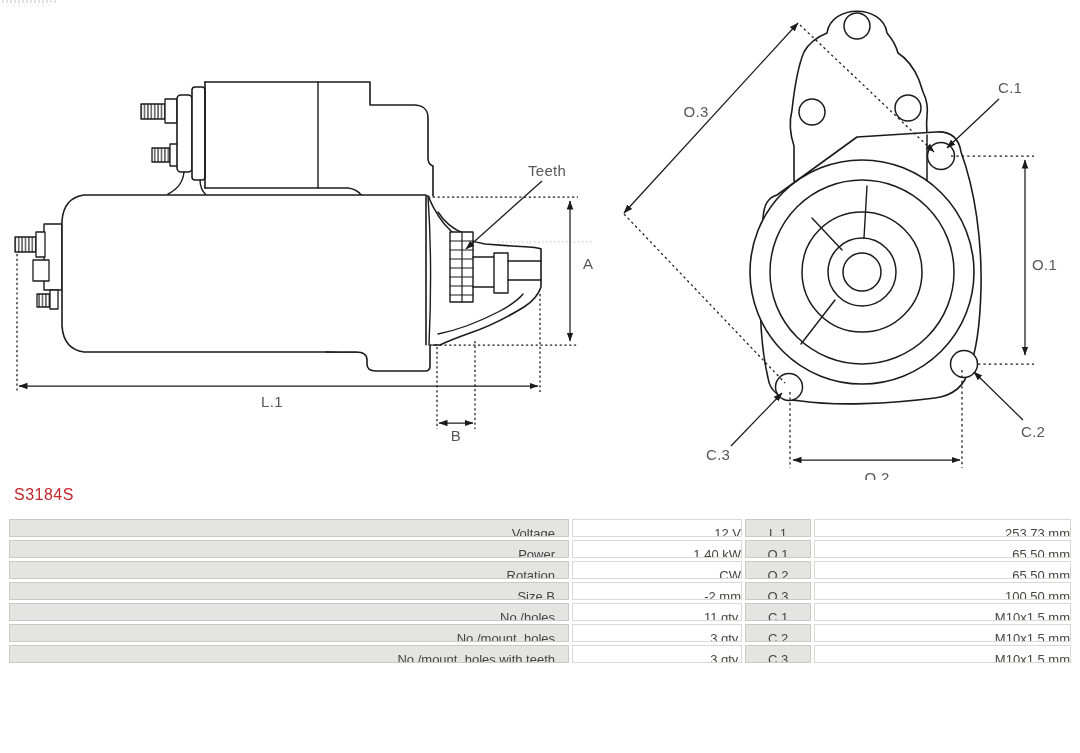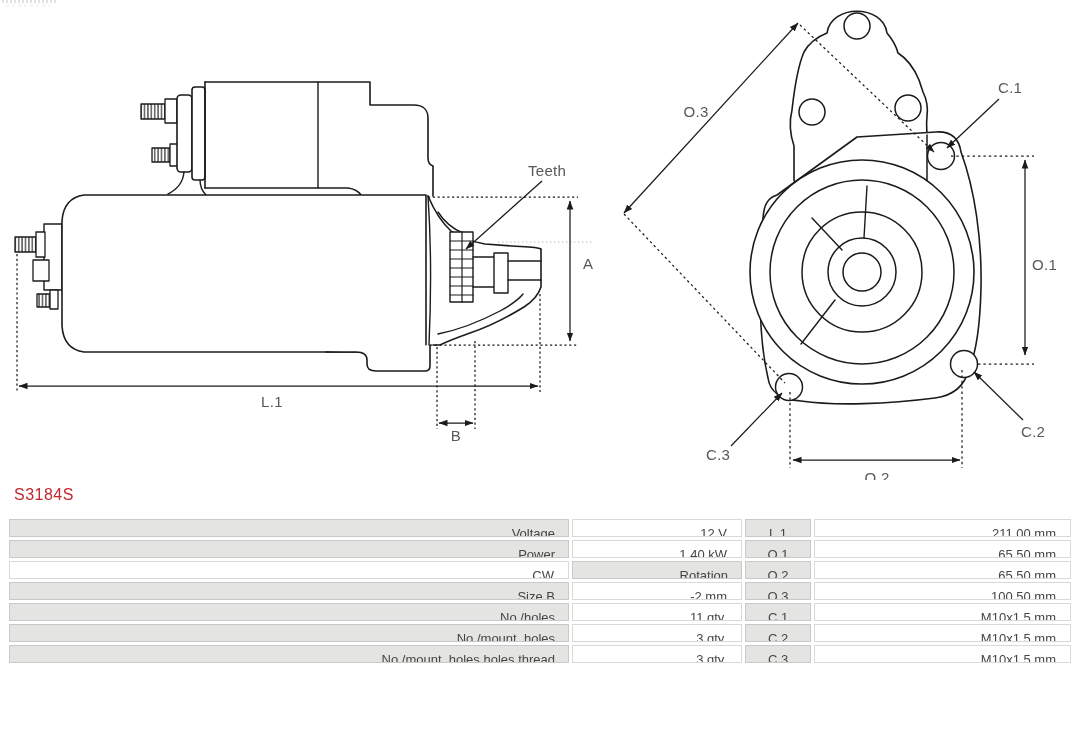--- a/index.html
+++ b/index.html
@@ -27,21 +27,21 @@
   .spec-table{position:absolute;left:9px;top:519px;width:1062px;}
   .spec-row{display:grid;grid-template-columns:560px 170px 66px 1fr;gap:3px;margin-bottom:3px;}
   .cell{
     height:18px;line-height:28px;box-sizing:border-box;font-size:13px;color:#454543;
     white-space:nowrap;overflow:hidden;
   }
   .cell.lab{
     background:#e4e4e2;border:1px solid #c9c9c7;text-align:right;padding-right:13px;
   }
   .cell.val{
-    background:#ffffff;border:1px solid #d9d9d7;text-align:right;padding-right:14px;
+    background:#ffffff;border:1px solid #d9d9d7;text-align:right;padding-right:0;
   }
   .cell.dim{
     background:#e4e4e2;border:1px solid #c9c9c7;text-align:center;padding:0;
   }
 </style>
 </head>
 <body>
 
 <div class="watermark"></div>
 
@@ -180,31 +180,31 @@
 </svg>
 </div>
 
 <div class="part-number">S3184S</div>
 
 <div class="spec-table">
   <div class="spec-row">
     <div class="cell lab">Voltage</div>
     <div class="cell val">12 V</div>
     <div class="cell dim">L.1</div>
-    <div class="cell val">211.00 mm</div>
+    <div class="cell val">253.73 mm</div>
   </div>
   <div class="spec-row">
     <div class="cell lab">Power</div>
     <div class="cell val">1.40 kW</div>
     <div class="cell dim">O.1</div>
     <div class="cell val">65.50 mm</div>
   </div>
   <div class="spec-row">
+    <div class="cell lab">Rotation</div>
     <div class="cell val">CW</div>
-    <div class="cell lab">Rotation</div>
     <div class="cell dim">O.2</div>
     <div class="cell val">65.50 mm</div>
   </div>
   <div class="spec-row">
     <div class="cell lab">Size B</div>
     <div class="cell val">-2 mm</div>
     <div class="cell dim">O.3</div>
     <div class="cell val">100.50 mm</div>
   </div>
   <div class="spec-row">
@@ -213,18 +213,18 @@
     <div class="cell dim">C.1</div>
     <div class="cell val">M10x1.5 mm</div>
   </div>
   <div class="spec-row">
     <div class="cell lab">No./mount. holes</div>
     <div class="cell val">3 qty.</div>
     <div class="cell dim">C.2</div>
     <div class="cell val">M10x1.5 mm</div>
   </div>
   <div class="spec-row">
-    <div class="cell lab">No./mount. holes holes thread</div>
+    <div class="cell lab">No./mount. holes with teeth</div>
     <div class="cell val">3 qty.</div>
     <div class="cell dim">C.3</div>
     <div class="cell val">M10x1.5 mm</div>
   </div>
 </div>
 
 </body></html>

